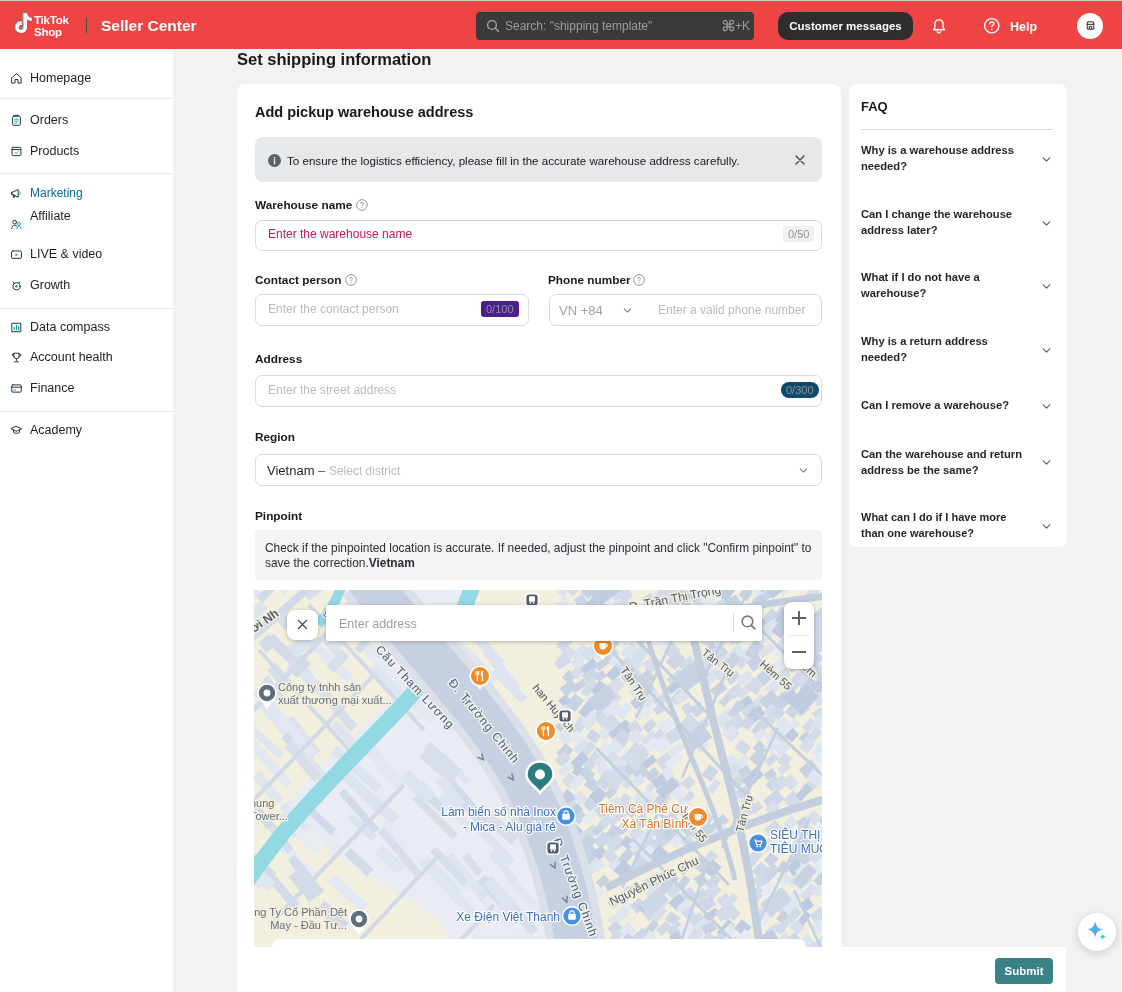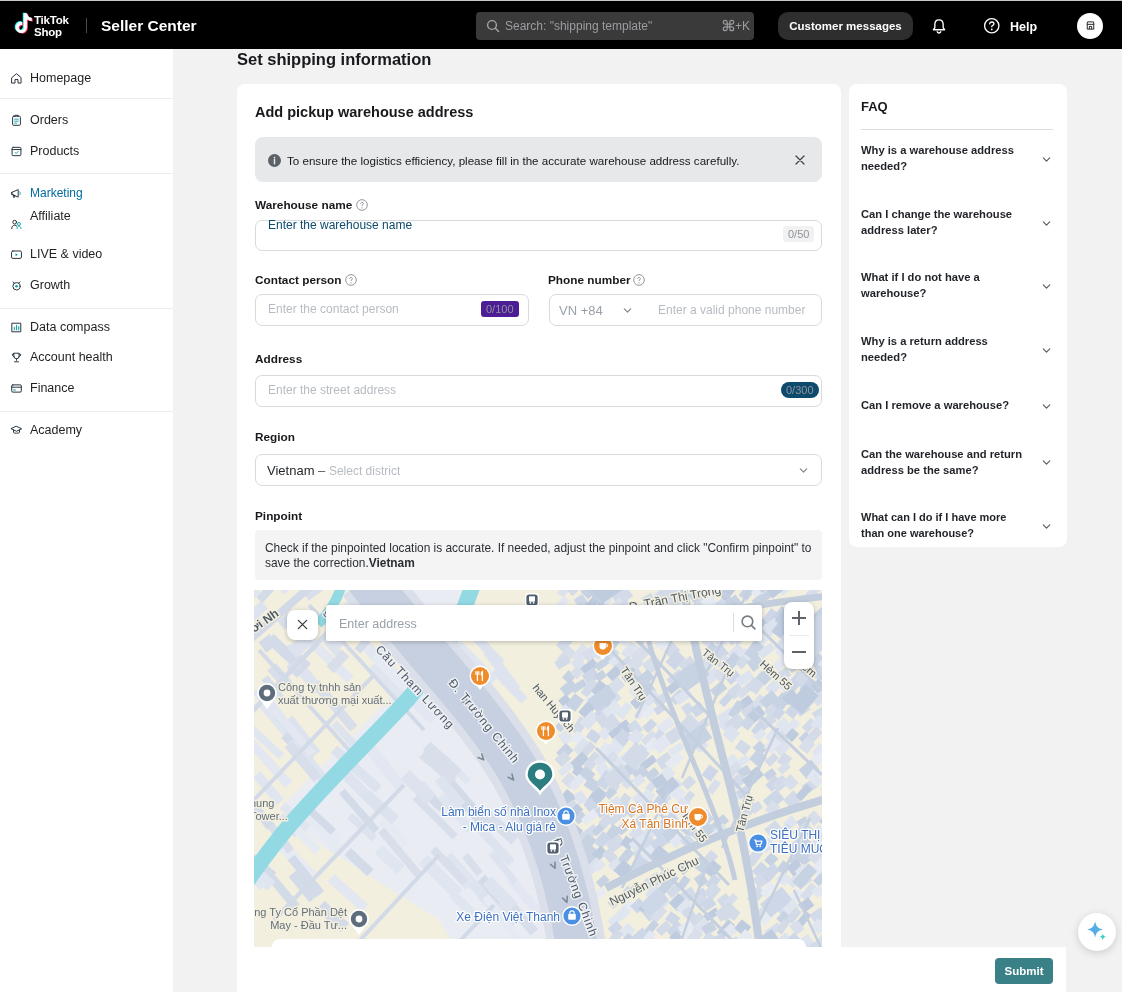--- a/index.html
+++ b/index.html
@@ -1,21 +1,21 @@
 <!DOCTYPE html>
 <html><head><meta charset="utf-8">
 <style>
 *{margin:0;padding:0;box-sizing:border-box;}
 html,body{width:1122px;height:992px;overflow:hidden;}
 body{font-family:"Liberation Sans",sans-serif;background:#f2f2f2;position:relative;}
 .abs{position:absolute;}
 </style></head>
 <body>
 <div class="abs" style="left:0;top:0;width:1122px;height:1px;background:#c9c9c9;"></div>
-<div class="abs" style="left:0;top:1px;width:1122px;height:48px;background:#000000;">
+<div class="abs" style="left:0;top:1px;width:1122px;height:48px;background:#ef4444;">
   <svg class="abs" style="left:12px;top:11px" width="21" height="25" viewBox="0 0 24 28">
 <path d="M17.2 1.2c.4 3.1 2.3 5 5.4 5.2v3.6c-1.9.1-3.7-.5-5.4-1.6v7.8c0 6.1-5.1 8.7-8.8 7.2-3.1-1.2-4.9-4.6-3.9-7.9 1-3.4 4.2-5 7.1-4.6v3.9c-1.5-.4-3.1.2-3.7 1.8-.5 1.5.2 3.1 1.7 3.7 1.8.7 3.8-.6 3.8-2.9V1.2z" fill="#25f4ee" transform="translate(-1.1,-0.7)"></path>
 <path d="M17.2 1.2c.4 3.1 2.3 5 5.4 5.2v3.6c-1.9.1-3.7-.5-5.4-1.6v7.8c0 6.1-5.1 8.7-8.8 7.2-3.1-1.2-4.9-4.6-3.9-7.9 1-3.4 4.2-5 7.1-4.6v3.9c-1.5-.4-3.1.2-3.7 1.8-.5 1.5.2 3.1 1.7 3.7 1.8.7 3.8-.6 3.8-2.9V1.2z" fill="#fe2c55" transform="translate(1.1,0.7)"></path>
 <path d="M17.2 1.2c.4 3.1 2.3 5 5.4 5.2v3.6c-1.9.1-3.7-.5-5.4-1.6v7.8c0 6.1-5.1 8.7-8.8 7.2-3.1-1.2-4.9-4.6-3.9-7.9 1-3.4 4.2-5 7.1-4.6v3.9c-1.5-.4-3.1.2-3.7 1.8-.5 1.5.2 3.1 1.7 3.7 1.8.7 3.8-.6 3.8-2.9V1.2z" fill="#fff"></path>
 </svg>
   <div class="abs" style="left:34px;top:14px;color:#fff;font-weight:700;font-size:11.5px;line-height:11.6px;letter-spacing:-0.2px;">TikTok<br>Shop</div>
   <div class="abs" style="left:86px;top:17px;width:1px;height:15px;background:#4a4a4a;"></div>
   <div class="abs" style="left:101px;top:17px;color:#fff;font-weight:700;font-size:15.5px;line-height:15.5px;">Seller Center</div>
 
   <div class="abs" style="left:476px;top:11px;width:278px;height:28px;background:#3a3a3a;border-radius:4px;">
@@ -144,21 +144,21 @@
 <div class="abs" style="left:548px;top:273px;font-size:11.8px;font-weight:700;color:#18191c;">Phone number</div>
 <svg class="abs" style="left:633px;top:274px" width="12" height="12" viewBox="0 0 14 14">
     <circle cx="7" cy="7" r="6.2" fill="none" stroke="#8c9196" stroke-width="1.1"></circle>
     <path d="M5.3 5.4c.15-.85.85-1.4 1.75-1.4.9 0 1.7.6 1.7 1.5 0 1.1-1.2 1.25-1.7 1.85v.55" fill="none" stroke="#8c9196" stroke-width="1.1" stroke-linecap="round"></path>
     <circle cx="7" cy="10.3" r=".8" fill="#8c9196"></circle>
   </svg>
 <div class="abs" style="left:255px;top:352px;font-size:11.8px;font-weight:700;color:#18191c;">Address</div>
 <div class="abs" style="left:255px;top:430px;font-size:11.8px;font-weight:700;color:#18191c;">Region</div>
 <div class="abs" style="left:255px;top:509px;font-size:11.8px;font-weight:700;color:#18191c;">Pinpoint</div>
 <div class="abs" style="left:255px;top:220px;width:567px;height:31px;background:#fff;border:1px solid #d8dade;border-radius:7px;"></div>
-<div class="abs" style="left:268px;top:218px;font-size:12px;color:#0c4a6e;">Enter the warehouse name</div>
+<div class="abs" style="left:268px;top:227px;font-size:12px;color:#be185d;">Enter the warehouse name</div>
 <div class="abs" style="left:783px;top:226px;background:#f1f1f2;border-radius:3px;padding:2px 5px;font-size:11px;color:#8f9499;">0/50</div>
 <div class="abs" style="left:255px;top:294px;width:274px;height:32px;background:#fff;border:1px solid #d8dade;border-radius:7px;"></div>
 <div class="abs" style="left:268px;top:302px;font-size:12px;color:#b7bcc2;">Enter the contact person</div>
 <div class="abs" style="left:481px;top:301px;background:#4c1d95;border-radius:3px;padding:2px 5px;font-size:11px;color:#8f9499;">0/100</div>
 <div class="abs" style="left:549px;top:294px;width:273px;height:32px;background:#fff;border:1px solid #d8dade;border-radius:7px;"></div>
 <div class="abs" style="left:562px;top:302px;font-size:12px;color:#b7bcc2;"></div>
 <div class="abs" style="left:559px;top:303px;font-size:13px;color:#9aa1a8;">VN +84</div>
 <svg class="abs" style="left:622px;top:305px" width="11" height="11" viewBox="0 0 12 12">
     <path d="M2.5 4.2 L6 7.8 L9.5 4.2" fill="none" stroke="#858b92" stroke-width="1.4" stroke-linecap="round" stroke-linejoin="round"></path>
   </svg>

